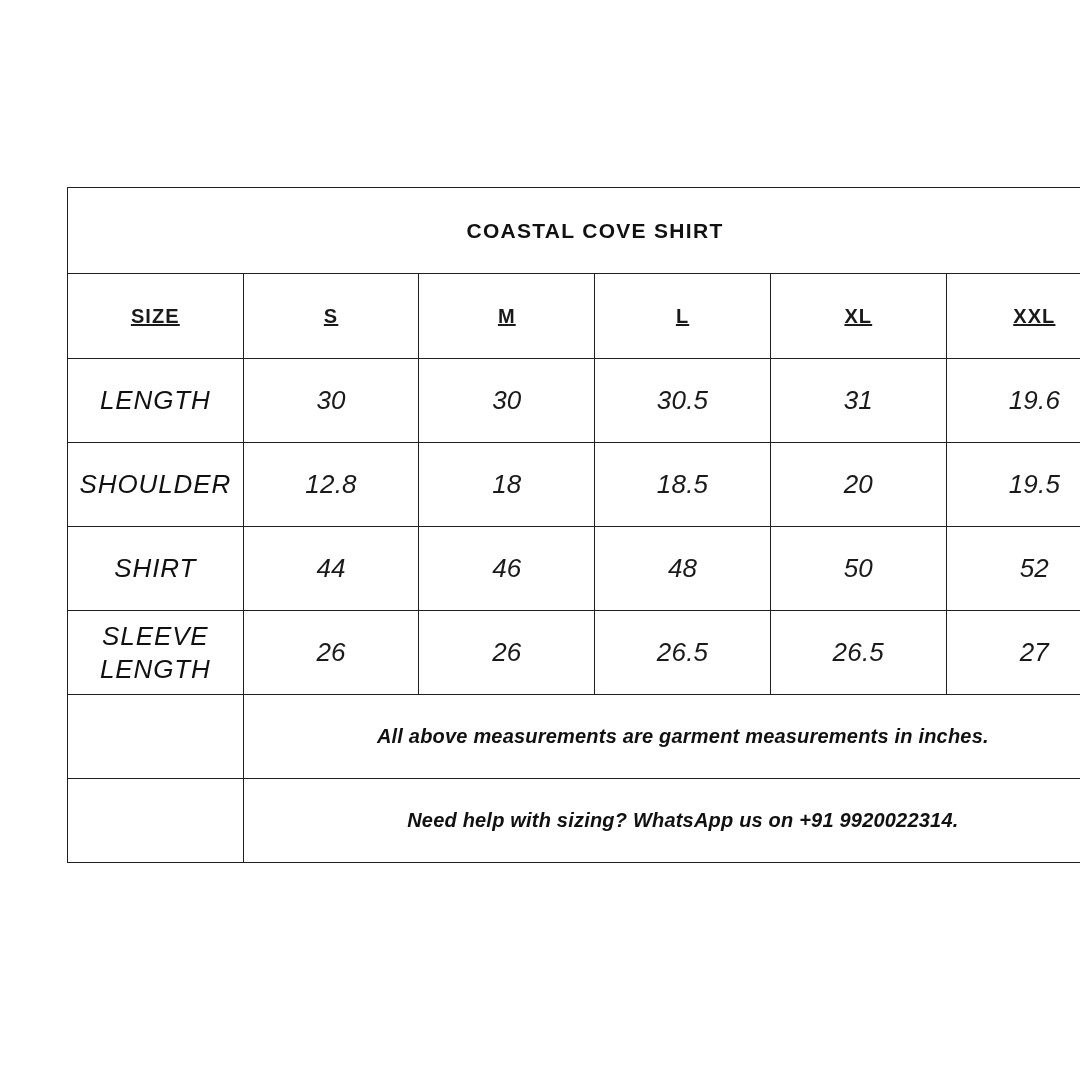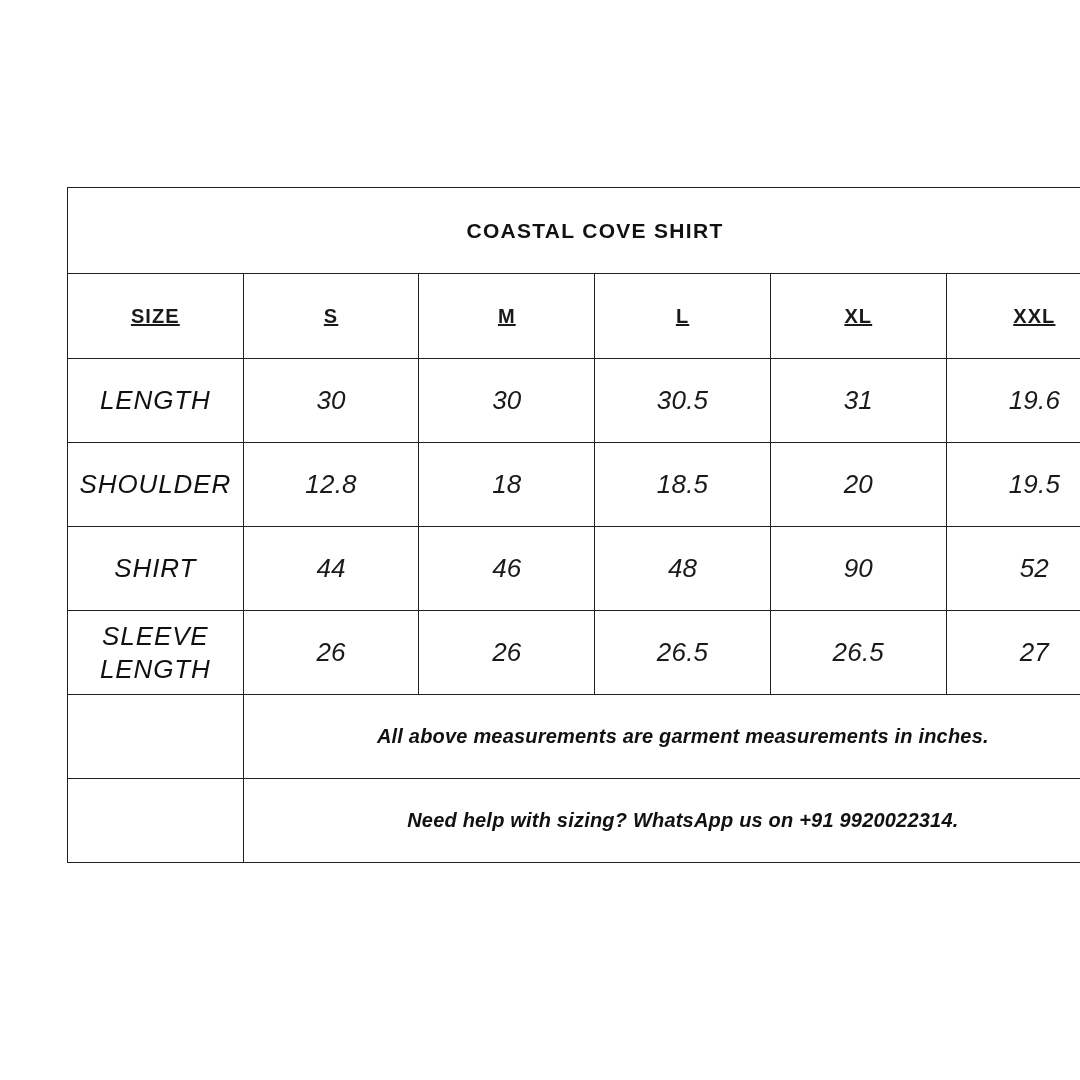--- a/index.html
+++ b/index.html
@@ -140,21 +140,21 @@
         <td>18.5</td>
         <td>20</td>
         <td>19.5</td>
       </tr>
 
       <tr class="data-row">
         <td class="row-label">SHIRT</td>
         <td>44</td>
         <td>46</td>
         <td>48</td>
-        <td>90</td>
+        <td>50</td>
         <td>52</td>
       </tr>
 
       <tr class="data-row">
         <td class="row-label">SLEEVE LENGTH</td>
         <td>26</td>
         <td>26</td>
         <td>26.5</td>
         <td>26.5</td>
         <td>27</td>

